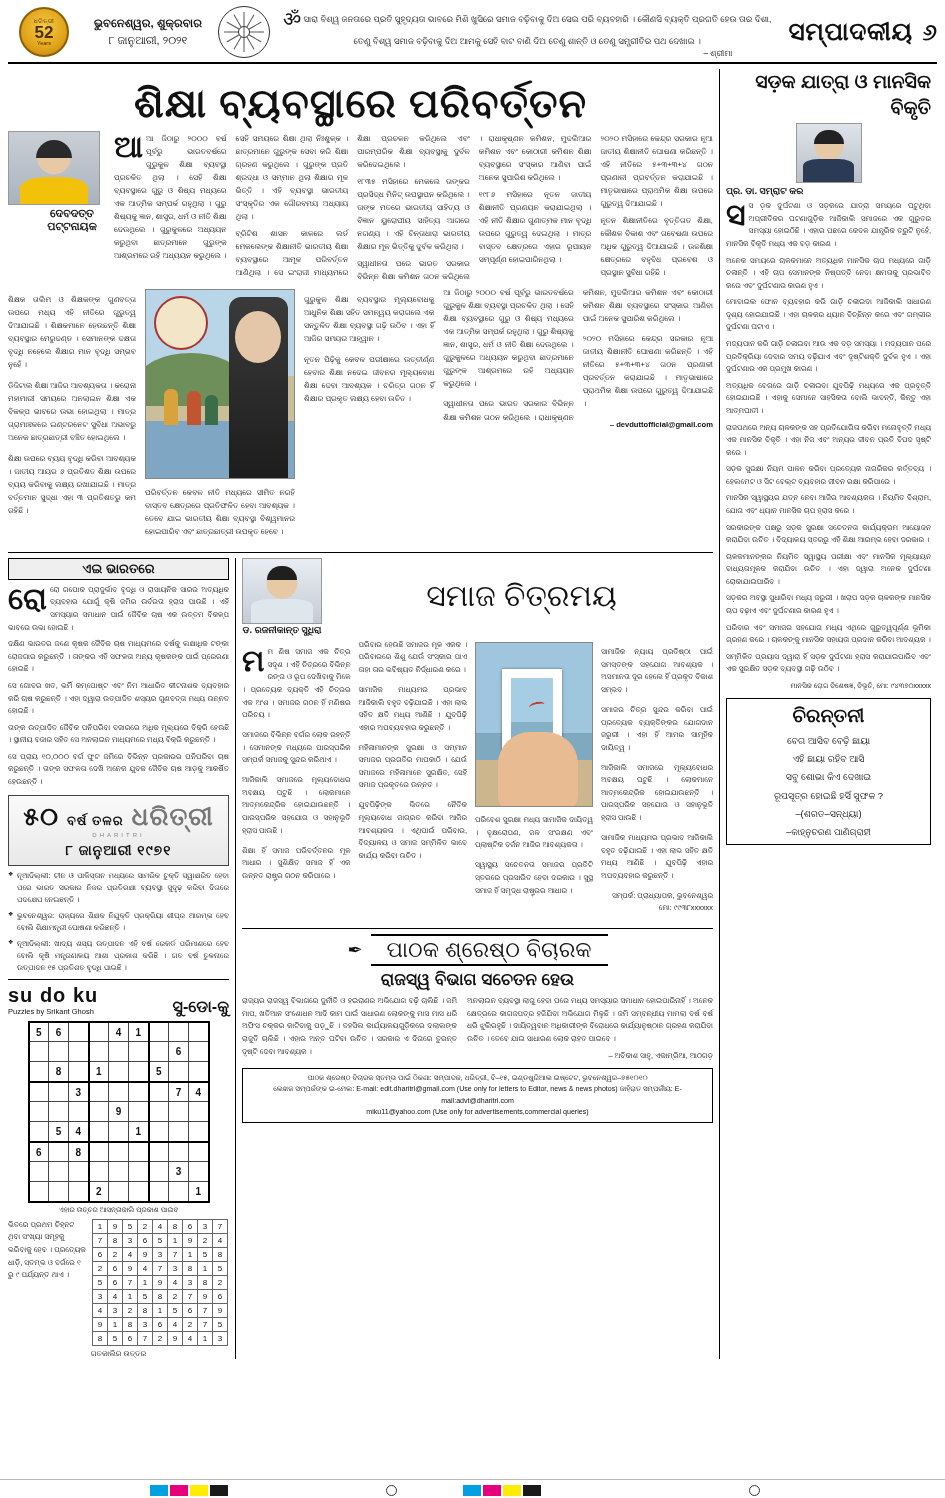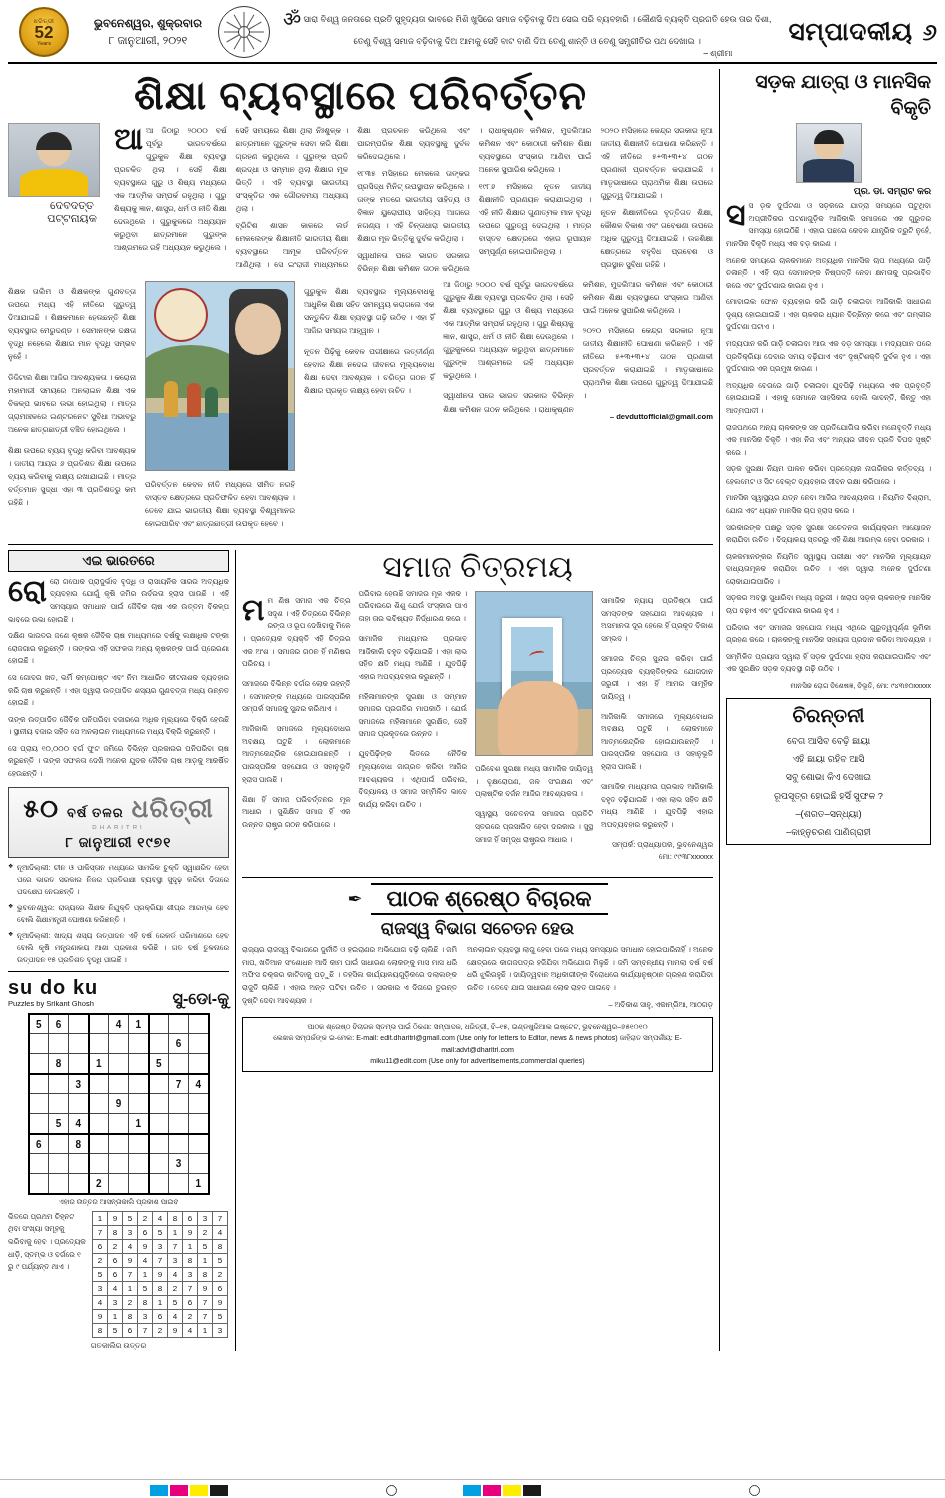--- a/index.html
+++ b/index.html
@@ -40,33 +40,33 @@
   .sanskrit .sig { display:block; text-align:right; font-size:8.2px; padding-right:40px; }
   .section-title { font-size:25px; font-weight:bold; letter-spacing:.5px; padding-left:10px; }
   .page-no { font-size:23px; font-weight:bold; padding-left:10px; }
 
   
   .cols { display:flex; gap:6px; margin-top:5px; }
   .left-main { width:705px; }
   .right-rail { width:212px; border-left:1px solid #000; padding-left:6px; }
 
   .headline {
-    font-size:40px; font-weight:bold; text-align:center; letter-spacing:1px; margin:4px 0 2px 0;
+    font-size:40px; font-weight:bold; text-align:center; letter-spacing:1px; margin:12px 0 2px 0;
   }
   .author-strip { display:flex; gap:6px; }
   .author-photo {
     width:92px; height:74px; border:1px solid #999; margin:2px 0 2px 0;
     background:
       radial-gradient(circle at 50% 36%, #e8c9a5 0 16px, transparent 17px),
       linear-gradient(#c9cfd6, #aab3bd);
     position:relative; overflow:hidden;
   }
   .author-photo .shirt { position:absolute; bottom:0; left:12%; width:76%; height:38%; background:#f2c20a; border-radius:40% 40% 0 0; }
   .author-photo .hair { position:absolute; top:8px; left:50%; transform:translateX(-50%); width:36px; height:18px; background:#2a2a2a; border-radius:18px 18px 0 0; }
-  .author-name { font-size:11px; text-align:center; font-weight:normal;margin-left:28px; }
+  .author-name { font-size:11px; text-align:center; font-weight:bold;margin-left:28px; }
 
   .body-cols { column-count:5; column-gap:9px; column-rule:0; font-size:7.6px; line-height:1.72; text-align:justify; margin-top:3px; }
   .body-cols p { margin:0 0 4px 0; }
   .drop { float:left; font-size:30px; line-height:26px; font-weight:bold; padding:2px 3px 0 0; }
   .email { font-weight:bold; font-size:7.6px; text-align:right; }
 
   .pic {
     width:100%; height:190px; margin:3px 0; border:1px solid #888; position:relative; overflow:hidden;
     background:linear-gradient(#b8d6e8 0 46%, #cbbf9a 46% 100%);
   }
@@ -78,21 +78,21 @@
   .pic .fig { position:absolute; bottom:28%; left:12%; width:14px; height:36px; background:#d9a23b; border-radius:6px 6px 0 0; }
   .pic .fig2 { position:absolute; bottom:28%; left:28%; width:14px; height:34px; background:#c0552f; border-radius:6px 6px 0 0; }
   .pic .fig3 { position:absolute; bottom:28%; left:40%; width:13px; height:30px; background:#3c6d4a; border-radius:6px 6px 0 0; }
 
   
   .rail-title { font-size:19px; font-weight:bold; text-align:right; line-height:1.35; margin-bottom:3px; }
   .rail-photo { width:66px; height:60px; margin:2px auto; border:1px solid #999;
     background: radial-gradient(circle at 50% 38%, #e8c9a5 0 14px, transparent 15px), linear-gradient(#dfe4ea,#b9c0c8); position:relative; }
   .rail-photo .suit { position:absolute; bottom:0; left:10%; width:80%; height:40%; background:#2b3a55; border-radius:30% 30% 0 0; }
   .rail-photo .hair { position:absolute; top:6px; left:50%; transform:translateX(-50%); width:30px; height:14px; background:#222; border-radius:14px 14px 0 0;}
-  .rail-author { font-size:9.4px; text-align:right; font-weight:bold; margin-bottom:3px; }
+  .rail-author { font-size:9.4px; text-align:left; font-weight:bold; margin-bottom:3px; }
   .rail-body { font-size:7.4px; line-height:1.7; text-align:justify; }
   .rail-body p { margin:0 0 4px 0; }
   .rail-credit { font-size:7px; text-align:right; margin-top:3px; }
 
   
   .mid { display:flex; gap:6px; margin-top:6px; border-top:1px solid #000; padding-top:5px; }
   .col-a { width:228px; border-right:1px solid #000; padding-right:6px; }
   .col-b { width:471px; }
 
   .boxhead {
@@ -144,21 +144,21 @@
   .samaj-byline { font-size:9.4px; text-align:center; font-weight:bold; width:80px; }
   .hand-pic { width:100%; height:165px; border:1px solid #888; margin:3px 0;
     background:linear-gradient(#9fc6de 0 55%, #7fa9bf 55% 72%, #cbb68d 72% 100%); position:relative; overflow:hidden; }
   .hand-pic .frame { position:absolute; left:22%; top:16%; width:52%; height:56%; border:9px solid #fff; box-shadow:0 0 3px rgba(0,0,0,.4); background:linear-gradient(#a7cde4 0 60%, #86b0c6 60% 100%); }
   .hand-pic .bird { position:absolute; left:46%; top:36%; width:16px; height:8px; border-top:2px solid #c0392b; border-radius:50%; transform:rotate(-12deg); }
   .hand-pic .hand { position:absolute; right:12%; bottom:-4%; width:80px; height:80px; background:#e8bb92; border-radius:40% 40% 20% 20%; }
 
   
   .pathak { border-top:1px solid #000; margin-top:6px; padding-top:5px; }
   .pathak-head { display:flex; align-items:center; justify-content:center; gap:8px; }
-  .pathak-title { font-size:22px; font-weight:bold; border-top:2px solid #000; border-bottom:2px solid #000; padding:1px 16px; }
+  .pathak-title { font-size:22px; font-weight:normal; border-top:2px solid #000; border-bottom:2px solid #000; padding:1px 16px; }
   .pathak-cols { display:flex; gap:10px; margin-top:5px; }
   .pathak-l { width:215px; }
   .pathak-r { width:246px; }
   .pathak-sub { font-size:17px; font-weight:bold; text-align:center; margin:4px 0; }
   .letter-sign { font-size:7.4px; text-align:right; margin-top:4px; }
 
   
   .contact { border:1px solid #000; font-size:7.1px; line-height:1.6; padding:4px 6px; margin-top:6px; text-align:center; }
 
   
@@ -510,20 +510,27 @@
                     </tbody>
                   </table>
               </div>
             </div>
             <div class="sol-cap">ଗତକାଲିର ଉତ୍ତର</div>
           </div>
         </div>
 
         <div class="col-b">
           <div class="samaj-head">
+            <div>
+              <div class="samaj-photo">
+                <span class="hair"></span>
+                  <span class="shirt"></span>
+              </div>
+              <div class="samaj-byline">ଡ. ରଜନୀକାନ୍ତ ସୁଧିରା</div>
+            </div>
             <div class="samaj-title">ସମାଜ ଚିତ୍ରମୟ</div>
           </div>
 
           <div style="display:flex; gap:8px; margin-top:3px;">
             <div style="flex:1; column-count:2; column-gap:8px; font-size:7.4px; line-height:1.7; text-align:justify;">
               <p><span class="drop">ମ</span><span>ମ ଣିଷ ସମାଜ ଏକ ଚିତ୍ର ସଦୃଶ । ଏହି ଚିତ୍ରରେ ବିଭିନ୍ନ ରଙ୍ଗ ଓ ରୂପ ଦେଖିବାକୁ ମିଳେ । ପ୍ରତ୍ୟେକ ବ୍ୟକ୍ତି ଏହି ଚିତ୍ରର ଏକ ଅଂଶ । ସମାଜର ଗଠନ ହିଁ ମଣିଷର ପରିଚୟ ।</span></p>
               <p>ସମାଜରେ ବିଭିନ୍ନ ବର୍ଗର ଲୋକ ରହନ୍ତି । ସେମାନଙ୍କ ମଧ୍ୟରେ ପାରସ୍ପରିକ ସମ୍ପର୍କ ସମାଜକୁ ସୁନ୍ଦର କରିଥାଏ ।</p>
               <p>ଆଜିକାଲି ସମାଜରେ ମୂଲ୍ୟବୋଧର ଅବକ୍ଷୟ ଘଟୁଛି । ଲୋକମାନେ ଆତ୍ମକେନ୍ଦ୍ରିକ ହୋଇଯାଉଛନ୍ତି । ପାରସ୍ପରିକ ସହଯୋଗ ଓ ସହାନୁଭୂତି ହ୍ରାସ ପାଉଛି ।</p>
               <p>ଶିକ୍ଷା ହିଁ ସମାଜ ପରିବର୍ତ୍ତନର ମୂଳ ଆଧାର । ସୁଶିକ୍ଷିତ ସମାଜ ହିଁ ଏକ ଉନ୍ନତ ରାଷ୍ଟ୍ର ଗଠନ କରିପାରେ ।</p>
               <p>ପରିବାର ହେଉଛି ସମାଜର ମୂଳ ଏକକ । ପରିବାରରେ ଶିଶୁ ଯେଉଁ ସଂସ୍କାର ପାଏ ତାହା ତାର ଭବିଷ୍ୟତ ନିର୍ଦ୍ଧାରଣ କରେ ।</p>
@@ -559,21 +566,21 @@
             <div class="pathak-cols">
               <div class="pathak-l small-body">ରାଜ୍ୟର ରାଜସ୍ୱ ବିଭାଗରେ ଦୁର୍ନୀତି ଓ ହଇରାଣର ଅଭିଯୋଗ ବଢ଼ି ଚାଲିଛି । ଜମି ମାପ, ଖତିଆନ ସଂଶୋଧନ ଆଦି କାମ ପାଇଁ ସାଧାରଣ ଲୋକଙ୍କୁ ମାସ ମାସ ଧରି ଅଫିସ ଚକ୍କର କାଟିବାକୁ ପଡ଼ୁଛି । ତହସିଲ କାର୍ଯ୍ୟାଳୟଗୁଡ଼ିକରେ ଦଲାଲଙ୍କ ରାଜୁତି ଚାଲିଛି । ଏହାର ଅନ୍ତ ଘଟିବା ଉଚିତ । ସରକାର ଏ ଦିଗରେ ତୁରନ୍ତ ଦୃଷ୍ଟି ଦେବା ଆବଶ୍ୟକ ।</div>
               <div class="pathak-r small-body">
                 <div>ଅନଲାଇନ ବ୍ୟବସ୍ଥା ଲାଗୁ ହେବା ପରେ ମଧ୍ୟ ସମସ୍ୟାର ସମାଧାନ ହୋଇପାରିନାହିଁ । ଅନେକ କ୍ଷେତ୍ରରେ କାଗଜପତ୍ର ହଜିଯିବା ଅଭିଯୋଗ ମିଳୁଛି । ଜମି ସମ୍ବନ୍ଧୀୟ ମାମଲା ବର୍ଷ ବର୍ଷ ଧରି ଝୁଲିରହୁଛି । ଦାୟିତ୍ୱବାନ ଅଧିକାରୀଙ୍କ ବିରୋଧରେ କାର୍ଯ୍ୟାନୁଷ୍ଠାନ ଗ୍ରହଣ କରାଯିବା ଉଚିତ । ତେବେ ଯାଇ ସାଧାରଣ ଲୋକ ରାହତ ପାଇବେ ।</div>
                 <div class="letter-sign">– ଅବିକାଶ ସାହୁ, ଏକାମ୍ରିଆ, ଆଠଗଡ଼</div>
               </div>
             </div>
             <div class="contact">
               <div>ପାଠକ ଶ୍ରେଷ୍ଠ ବିଚାରକ ସ୍ତମ୍ଭ ପାଇଁ ଠିକଣା: ସମ୍ପାଦକ, ଧରିତ୍ରୀ, ବି–୧୫, ଇଣ୍ଡଷ୍ଟ୍ରିଆଲ ଇଷ୍ଟେଟ, ଭୁବନେଶ୍ୱର–୭୫୧୦୧୦</div>
               <div>ଲେଖକ ସମ୍ପର୍କଙ୍କ ଇ-ମେଲ: E-mail: edit.dharitri@gmail.com (Use only for letters to Editor, news &amp; news photos)  ଜାହିରାତ ସମ୍ପର୍କୀୟ: E-mail:advt@dharitri.com</div>
-              <div>miku11@edit.com (Use only for advertisements,commercial queries)</div>
+              <div>miku11@yahoo.com (Use only for advertisements,commercial queries)</div>
             </div>
           </div>
         </div>
       </div>
     </div>
 
     <div class="right-rail">
       <div class="rail-title">ସଡ଼କ ଯାତ୍ରା ଓ ମାନସିକ ବିକୃତି</div>
       <div class="rail-photo">
           <span class="hair"></span>

